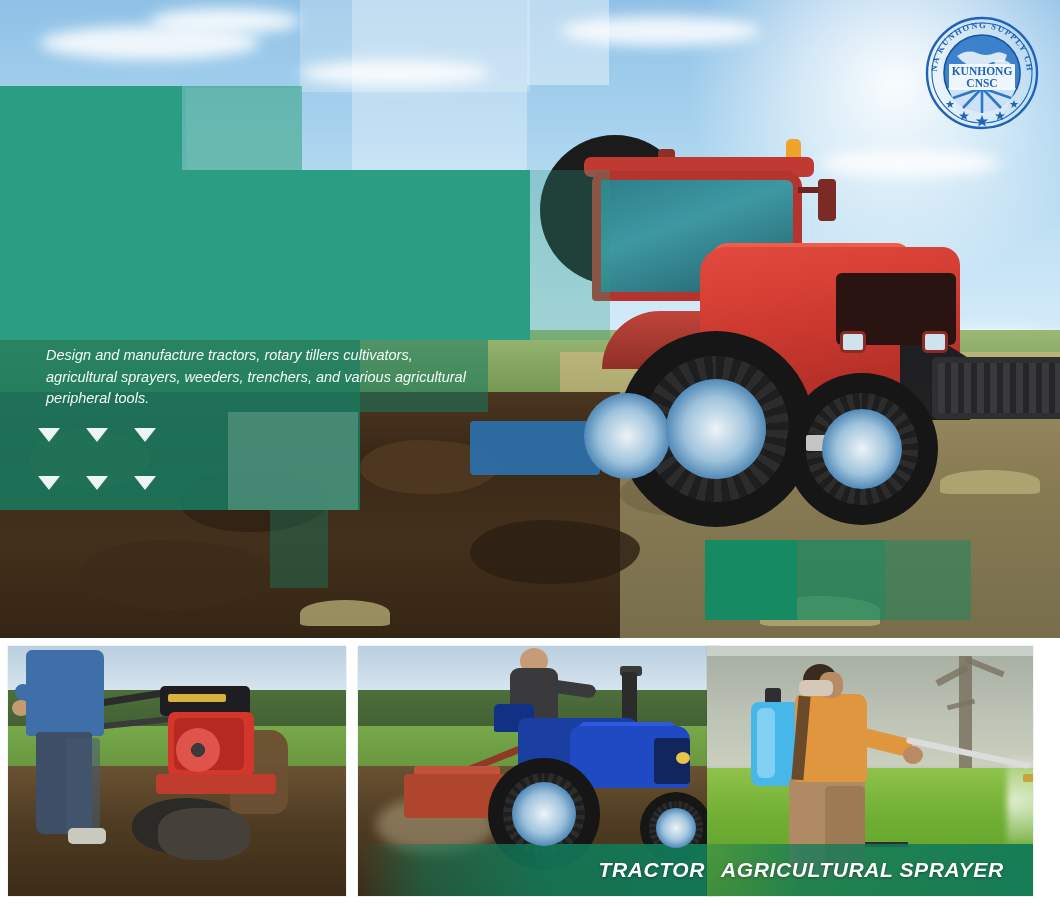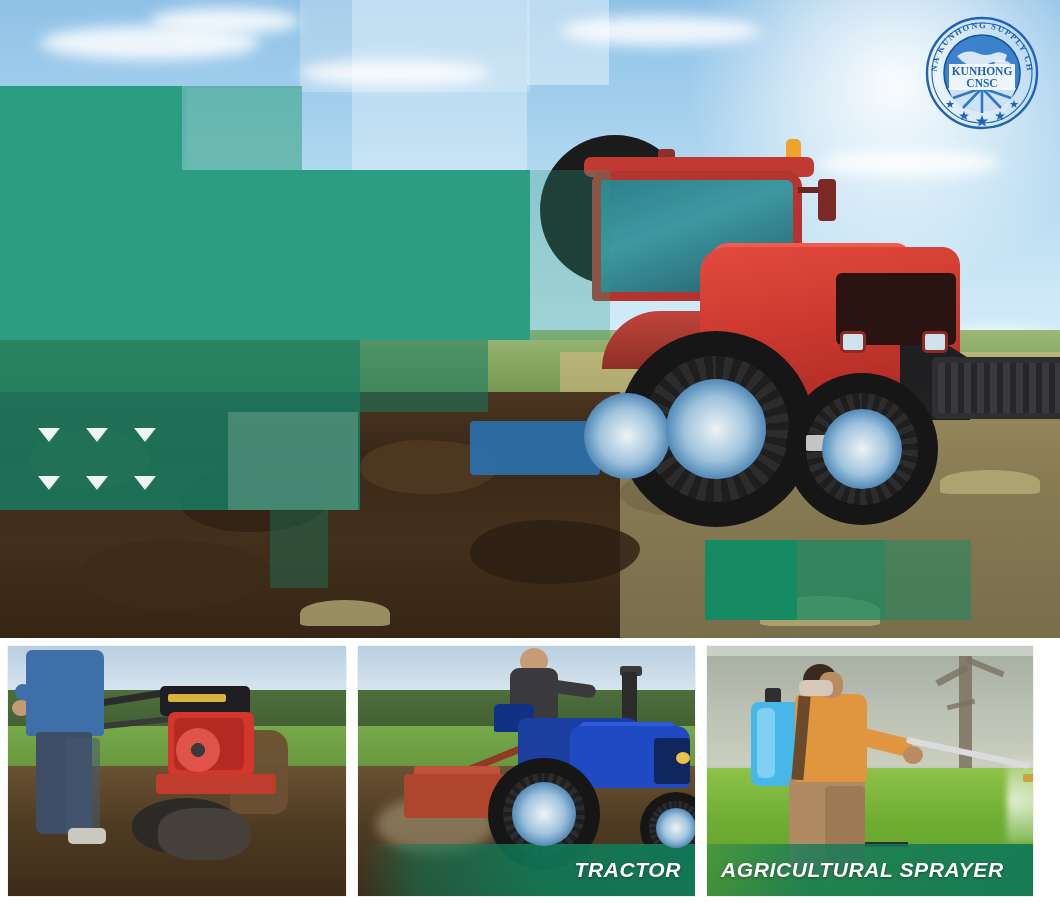--- a/index.html
+++ b/index.html
@@ -104,21 +104,21 @@
 
   
   .logo{position:absolute;left:921px;top:12px;width:122px;height:122px;}
   .logo svg{display:block;}
 
   
   .cards{position:absolute;left:0;top:646px;width:1060px;height:257px;}
   .card{position:absolute;top:0;height:250px;overflow:hidden;background:#cfd6cf;
         box-shadow:0 0 0 1px rgba(0,0,0,.05);}
   .card-1{left:8px;width:338px;}
-  .card-2{left:358px;width:337px;}
+  .card-2{left:358px;width:337px;padding-left:24px;}
   .card-3{left:707px;width:326px;}
   .card-label{position:absolute;left:0;right:0;bottom:0;height:52px;
               background:linear-gradient(90deg,rgba(17,122,88,.0) 0%,rgba(17,122,88,.55) 18%,rgba(17,122,88,.88) 52%,rgba(17,122,88,.95) 100%);
               display:flex;align-items:center;}
   .card-label.lbl-right{justify-content:flex-end;}
   .card-label span{font-size:21px;font-weight:bold;font-style:italic;color:#fff;
                    letter-spacing:.6px;padding:0 14px;white-space:nowrap;
                    text-shadow:0 1px 3px rgba(0,0,0,.4);}
   .card-1 .card-label span{font-size:23px;}
   .card-3 .card-label{background:linear-gradient(90deg,rgba(17,122,88,.35) 0%,rgba(17,122,88,.78) 30%,rgba(17,122,88,.95) 100%);}
@@ -287,20 +287,21 @@
 
     <div class="tri-grid">
       <div class="tri" style="left:0px;  top:0px;"></div>
       <div class="tri" style="left:48px; top:0px;"></div>
       <div class="tri" style="left:96px; top:0px;"></div>
       <div class="tri" style="left:0px;  top:48px;"></div>
       <div class="tri" style="left:48px; top:48px;"></div>
       <div class="tri" style="left:96px; top:48px;"></div>
     </div>
 
+    <div class="subtext">Design and manufacture tractors, rotary tillers cultivators, agricultural sprayers, weeders, trenchers, and various agricultural peripheral tools.</div>
 
     <div class="logo">
       <svg viewBox="0 0 122 122" width="122" height="122" aria-hidden="true">
         <defs>
           <path id="arcTop" d="M 16,61 A 45,45 0 0 1 106,61" fill="none"></path>
         </defs>
         <circle cx="61" cy="61" r="55" fill="none" stroke="#1e63b8" stroke-width="2.4"></circle>
         <circle cx="61" cy="61" r="50" fill="none" stroke="#1e63b8" stroke-width="1.1"></circle>
         <circle cx="61" cy="61" r="38" fill="#2f78c8" opacity="0.92"></circle>
         <circle cx="61" cy="61" r="38" fill="none" stroke="#18559f" stroke-width="1.6"></circle>

